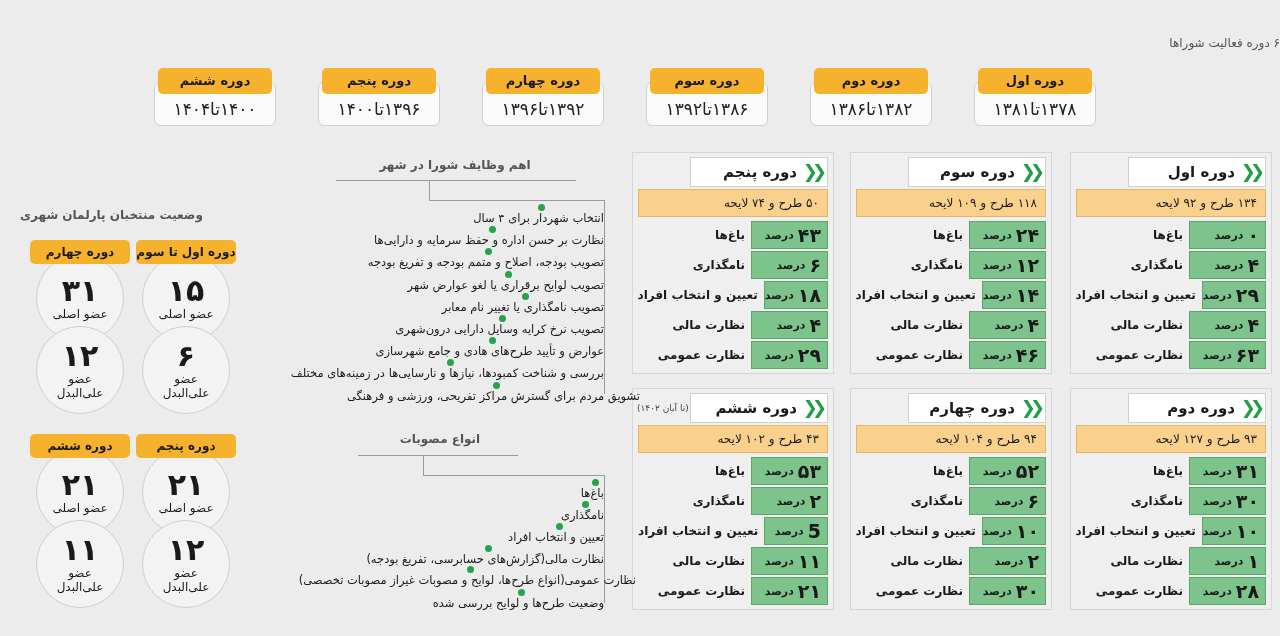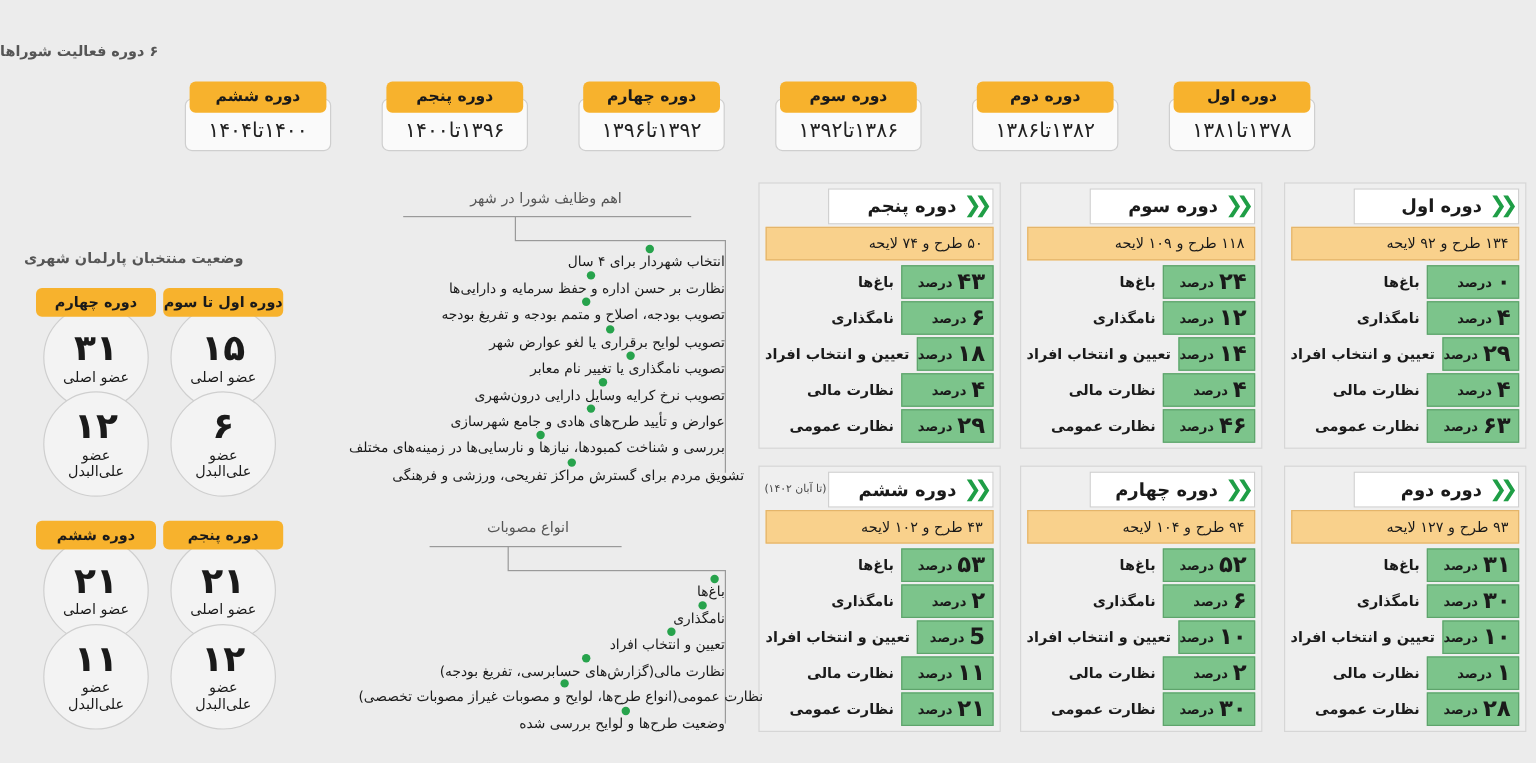--- a/index.html
+++ b/index.html
@@ -8,21 +8,21 @@
     background: #ececec;
     font-family: "DejaVu Sans", sans-serif;
     color: #1a1a1a;
     position: relative;
     direction: rtl;
   }
 
   
   .top-title {
     position: absolute; top: 36px; left: 0; width: 1280px;
-    text-align: left; font-size: 12px; font-weight: bold; color: #555;
+    text-align: right; font-size: 12px; font-weight: normal; color: #555;
   }
   
   .period {
     position: absolute; top: 68px; width: 122px; height: 58px;
   }
   .period .p-label {
     position: absolute; top: 0; left: 4px; right: 4px; height: 26px;
     background: #f7b22d; border-radius: 5px;
     font-size: 13px; font-weight: bold; text-align: center; line-height: 26px;
     z-index: 2; color: #1a1a1a;
@@ -66,21 +66,21 @@
   .card .c-row .c-val .num { font-size: 19px; font-weight: bold; }
   .card .c-row .c-lbl {
     flex: 1; font-size: 12px; font-weight: bold; padding-right: 6px; white-space: nowrap;
   }
   .card .c-note {
     position: absolute; top: 14px; left: 4px; font-size: 9px; color: #444;
   }
 
   
   .list-title {
-    position: absolute; font-size: 12px; font-weight: normal; color: #555;
+    position: absolute; font-size: 12px; font-weight: bold; color: #555;
     text-align: center;
   }
   .hline { position: absolute; height: 1px; background: #9a9a9a; }
   .vline { position: absolute; width: 1px; background: #9a9a9a; }
   .li {
     position: absolute; height: 20px; display: flex; align-items: center;
     font-size: 11.5px; white-space: nowrap; flex-direction: column;
   }
   .li .dot {
     width: 7px; height: 7px; border-radius: 50%; background: #27a34c;
@@ -432,21 +432,21 @@
     <div class="li" style="right: 676px; top: 337.2px;">
       <span class="tick"></span>
       <span class="dot"></span>
       <span>عوارض و تأیید طرح‌های هادی و جامع شهرسازی</span>
     </div>
     <div class="li" style="right: 676px; top: 359.4px;">
       <span class="tick"></span>
       <span class="dot"></span>
       <span>بررسی و شناخت کمبودها، نیازها و نارسایی‌ها در زمینه‌های مختلف</span>
     </div>
-    <div class="li" style="right: 660px; top: 381.6px;">
+    <div class="li" style="right: 640px; top: 381.6px;">
       <span class="tick"></span>
       <span class="dot"></span>
       <span>تشویق مردم برای گسترش مراکز تفریحی، ورزشی و فرهنگی</span>
     </div>
   </div>
 
 <div class="list-title" style="top:432px;left:360px;width:160px">انواع مصوبات</div>
 <div class="hline" style="top:455px;left:358px;width:160px"></div>
 <div class="vline" style="top:455px;left:423px;height:20px"></div>
 <div class="hline" style="top:475px;left:423px;width:182px"></div>

